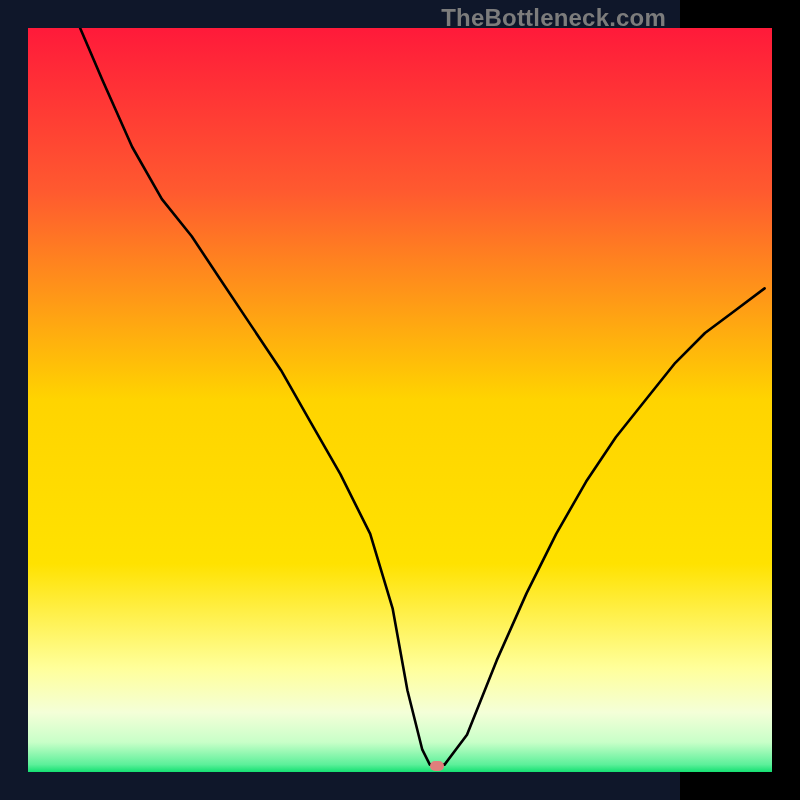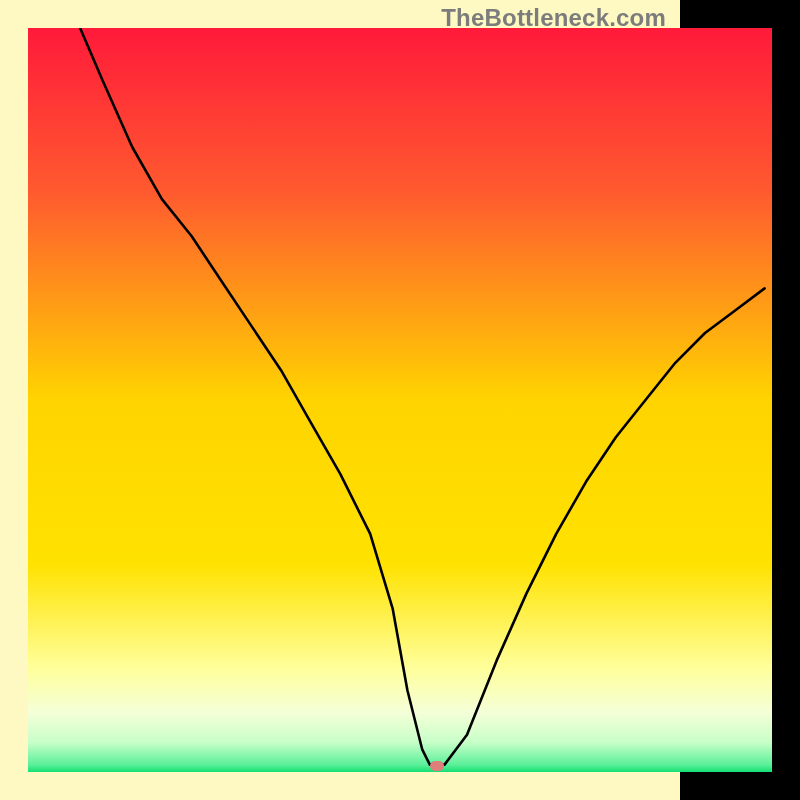--- a/index.html
+++ b/index.html
@@ -1,21 +1,21 @@
 <!DOCTYPE html>
 <html><head>
 <meta charset="utf-8">
 <style>
   * { margin: 0; padding: 0; box-sizing: border-box; }
   html, body { width: 800px; height: 800px; overflow: hidden; background: #000; }
   .frame {
     position: relative;
     width: 680px;
     height: 800px;
-    background: #fef9c3;
+    background: #0f172a;
   }
   .watermark {
     position: absolute;
     top: 4px;
     right: 14px;
     font-family: Arial, Helvetica, sans-serif;
     font-size: 24px;
     font-weight: 600;
     color: #7c7c7c;
     letter-spacing: 0.2px;

